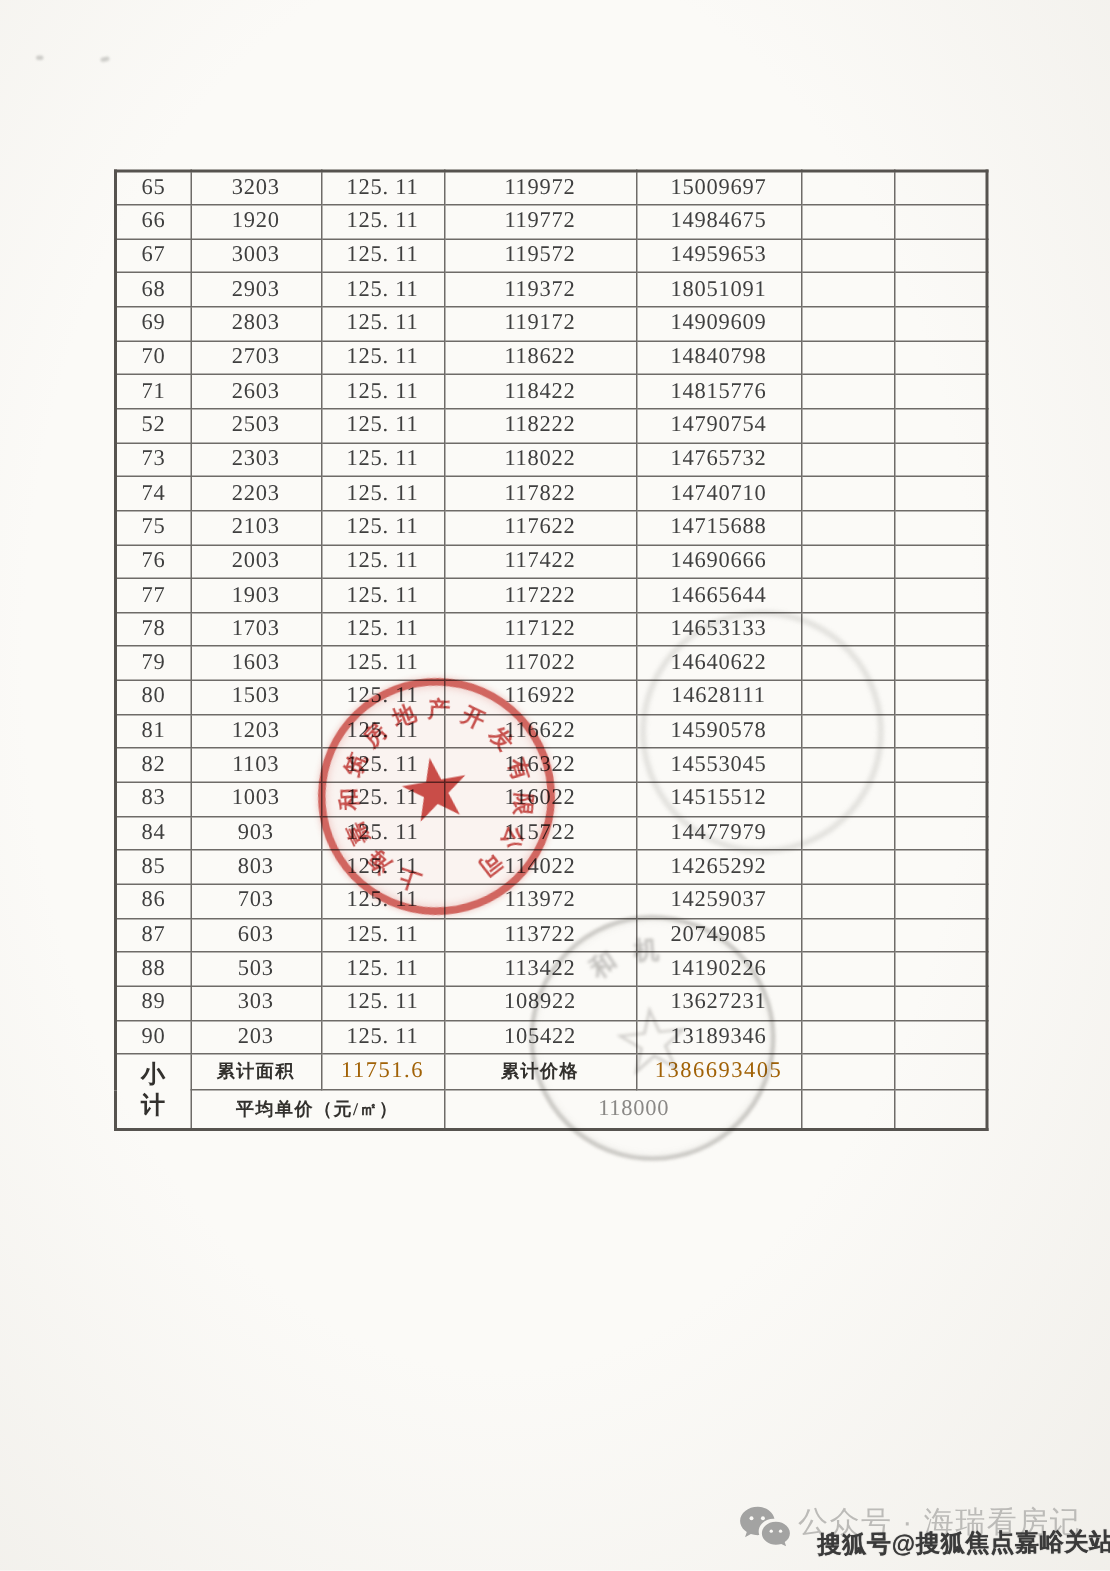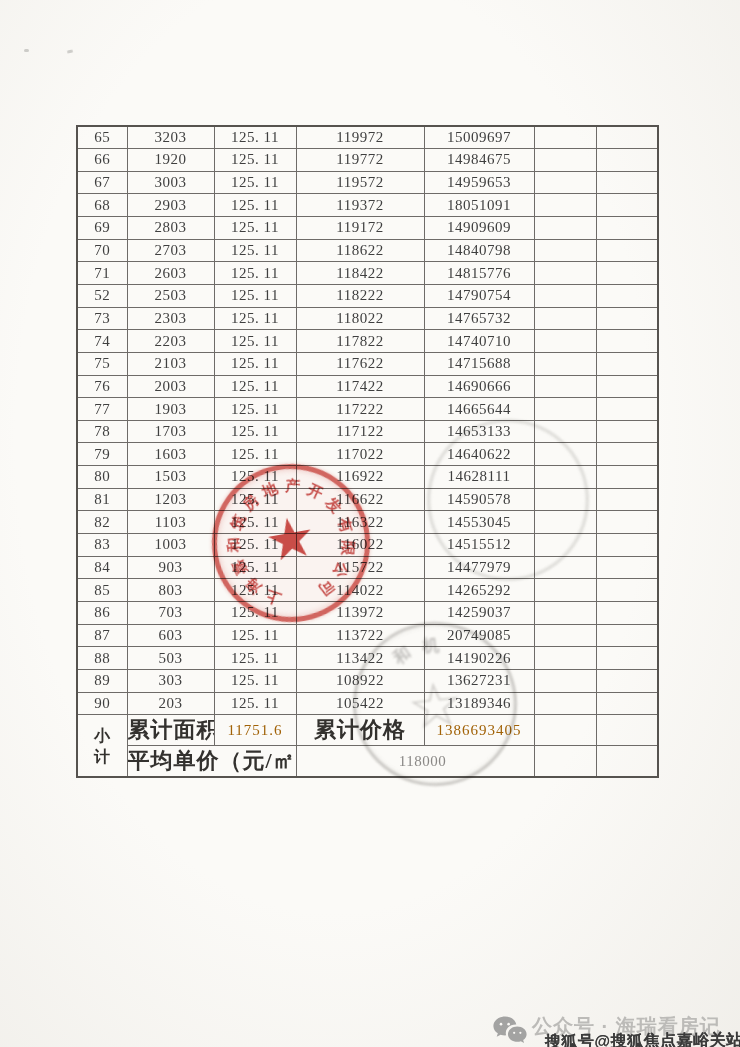--- a/index.html
+++ b/index.html
@@ -3,21 +3,21 @@
 <meta charset="utf-8">
 <style>
   html,body{margin:0;padding:0;}
   body{
     width:740px;height:1047px;position:relative;overflow:hidden;
     font-family:"Liberation Serif","DejaVu Serif",serif;
     background:
       radial-gradient(ellipse at 45% 42%, rgba(255,255,255,0) 55%, rgba(228,225,218,.45) 100%),
       #fbfaf7;
   }
-  .page{position:absolute;inset:0;margin-top:12px;}
+  .page{position:absolute;inset:0;}
 
   
   .speck{position:absolute;background:#9a9a96;border-radius:2px;opacity:.45;filter:blur(.6px);}
   .speck1{left:24px;top:37px;width:5px;height:3px;}
   .speck2{left:67px;top:38px;width:6px;height:3px;transform:rotate(-12deg);}
 
   
   table.price-table{
     position:absolute;left:76px;top:113px;width:581px;
     border-collapse:collapse;table-layout:fixed;
@@ -26,21 +26,21 @@
   .price-table td{
     border:1px solid #6e6b68;
     text-align:center;vertical-align:middle;
     font-size:15px;letter-spacing:.5px;
     padding:0;overflow:hidden;white-space:nowrap;
   }
   .price-table{border:2px solid #56534f;}
   .price-table tbody.data tr{height:22.65px;}
   tr.sum1{height:24px;}
   tr.sum2{height:26px;}
-  td.cn{font-size:22px;font-weight:600;color:#33312e;letter-spacing:1px;}
+  td.cn{font-size:12px;font-weight:600;color:#33312e;letter-spacing:1px;}
   td.subtotal{font-size:16px;font-weight:600;color:#33312e;line-height:21px;}
   td.light{color:#a16207;letter-spacing:1px;}
   td.avg-val{color:#8a8886;text-align:center;padding-left:15px;}
 
   
   .stamp-red{
     position:absolute;left:212px;top:452px;width:148px;height:148px;
     border:5px solid rgba(201,63,57,.78);border-radius:50%;
     box-shadow:0 0 4px rgba(201,63,57,.30), inset 0 0 6px rgba(201,63,57,.28);
     background:rgba(233,120,112,.05);
@@ -82,21 +82,21 @@
     position:absolute;width:18px;height:18px;margin:-9px 0 0 -9px;left:50%;top:50%;
     font-size:17px;font-weight:bold;color:rgba(110,108,104,.40);
     text-align:center;line-height:18px;
   }
 
   
   .wm-wechat-icon{position:absolute;left:492px;top:1003px;width:36px;height:28px;opacity:.8;}
   .wm-gray{
     position:absolute;left:532px;top:1001px;
     font-family:"Liberation Sans","DejaVu Sans",sans-serif;
-    font-size:20px;font-weight:700;color:#bcbbb8;letter-spacing:1px;white-space:nowrap;
+    font-size:20px;font-weight:400;color:#bcbbb8;letter-spacing:1px;white-space:nowrap;
   }
   .wm-dark{
     position:absolute;left:545px;top:1019px;
     font-family:"Liberation Sans","DejaVu Sans",sans-serif;
     font-size:16px;font-weight:bold;color:#3a3a3a;letter-spacing:.5px;white-space:nowrap;
     text-shadow:0 0 .6px rgba(40,40,40,.7);
     transform:rotate(-.6deg);
   }
 </style>
 </head>

